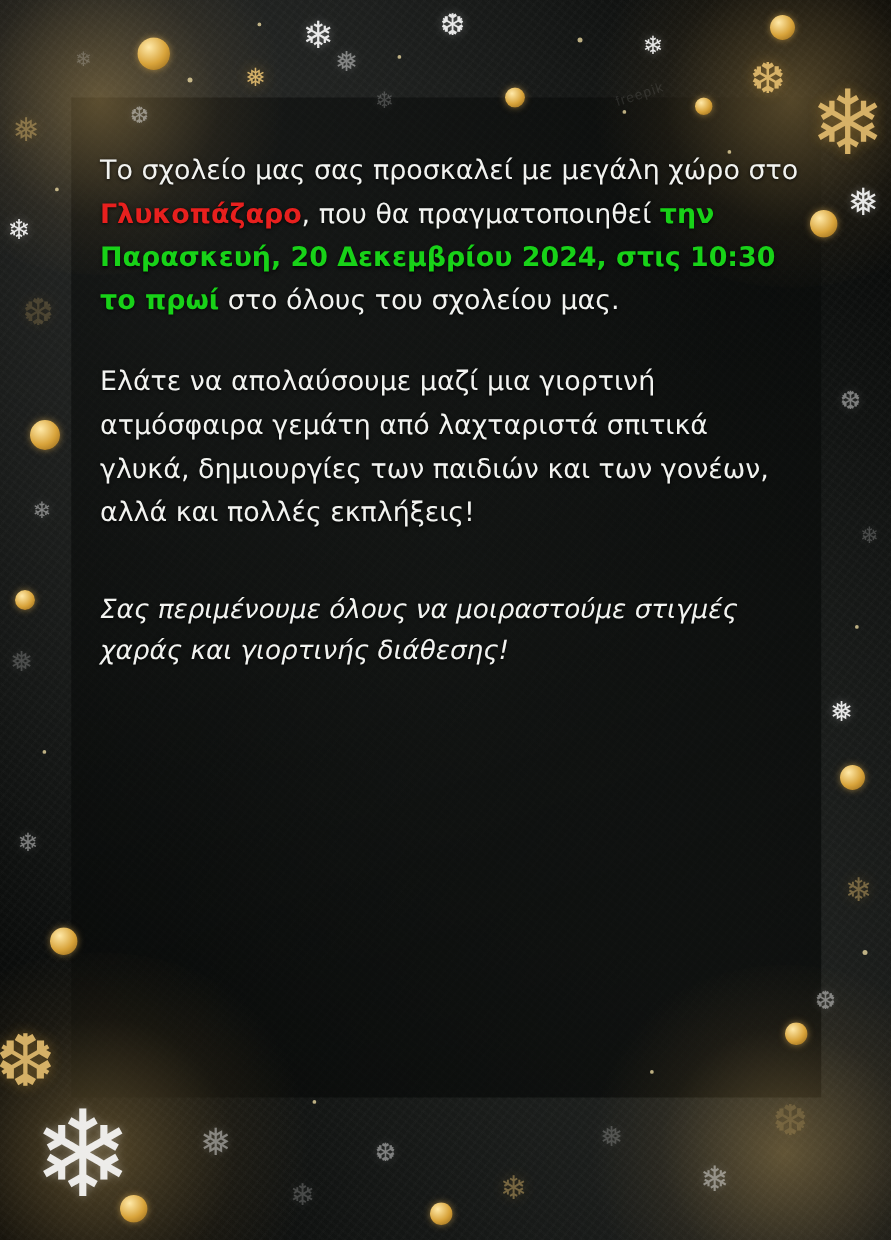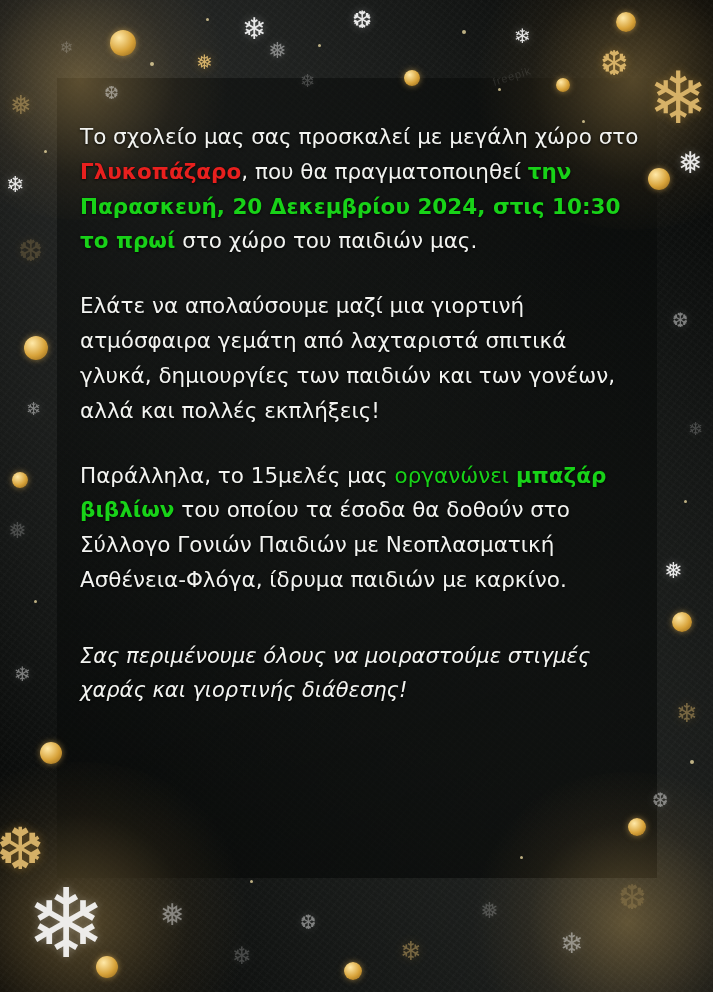--- a/index.html
+++ b/index.html
@@ -220,29 +220,26 @@
   <div class="sparkle" style="left:250px; top:880px; width:3px; height:3px;"></div>
   <div class="sparkle" style="left:520px; top:856px; width:3px; height:3px;"></div>
 
   <div class="watermark" style="left:492px; top:70px;">freepik</div>
 
   <div class="content">
     <div class="text-block">
 
 
       <p class="para">
-        <span>Το σχολείο μας σας προσκαλεί με μεγάλη χώρο στο </span><span class="red">Γλυκοπάζαρο</span><span>, που θα πραγματοποιηθεί </span><span class="green">την Παρασκευή, 20 Δεκεμβρίου 2024, στις 10:30 το πρωί</span><span> στο χώρο του παιδιών μας.</span>
+        <span>Το σχολείο μας σας προσκαλεί με μεγάλη χώρο στο </span><span class="red">Γλυκοπάζαρο</span><span>, που θα πραγματοποιηθεί </span><span class="green">την Παρασκευή, 20 Δεκεμβρίου 2024, στις 10:30 το πρωί</span><span> στο όλους του σχολείου μας.</span>
       </p>
 
       <p class="para">
         <span>Ελάτε να απολαύσουμε μαζί μια γιορτινή ατμόσφαιρα γεμάτη από λαχταριστά σπιτικά γλυκά, δημιουργίες των παιδιών και των γονέων, αλλά και πολλές εκπλήξεις!</span>
       </p>
 
-      <p class="para">
-        <span>Παράλληλα, το 15μελές μας </span><span class="green-plain">οργανώνει </span><span class="green">μπαζάρ βιβλίων</span><span> του οποίου τα έσοδα θα δοθούν στο Σύλλογο Γονιών Παιδιών με Νεοπλασματική Ασθένεια-Φλόγα, ίδρυμα παιδιών με καρκίνο.</span>
-      </p>
 
       <p class="closing">Σας περιμένουμε όλους να μοιραστούμε στιγμές χαράς και γιορτινής διάθεσης!</p>
 
     </div>
   </div>
 
 </div>
 
 </body></html>

